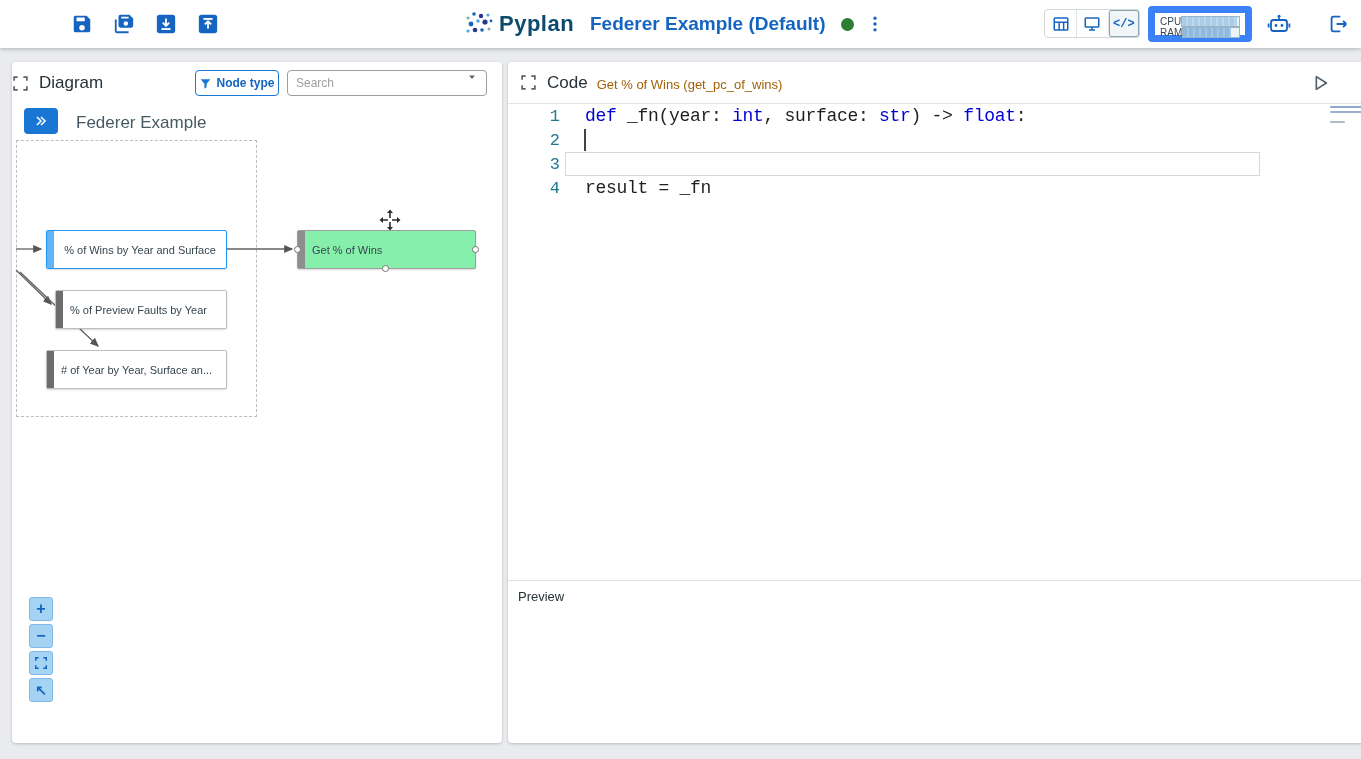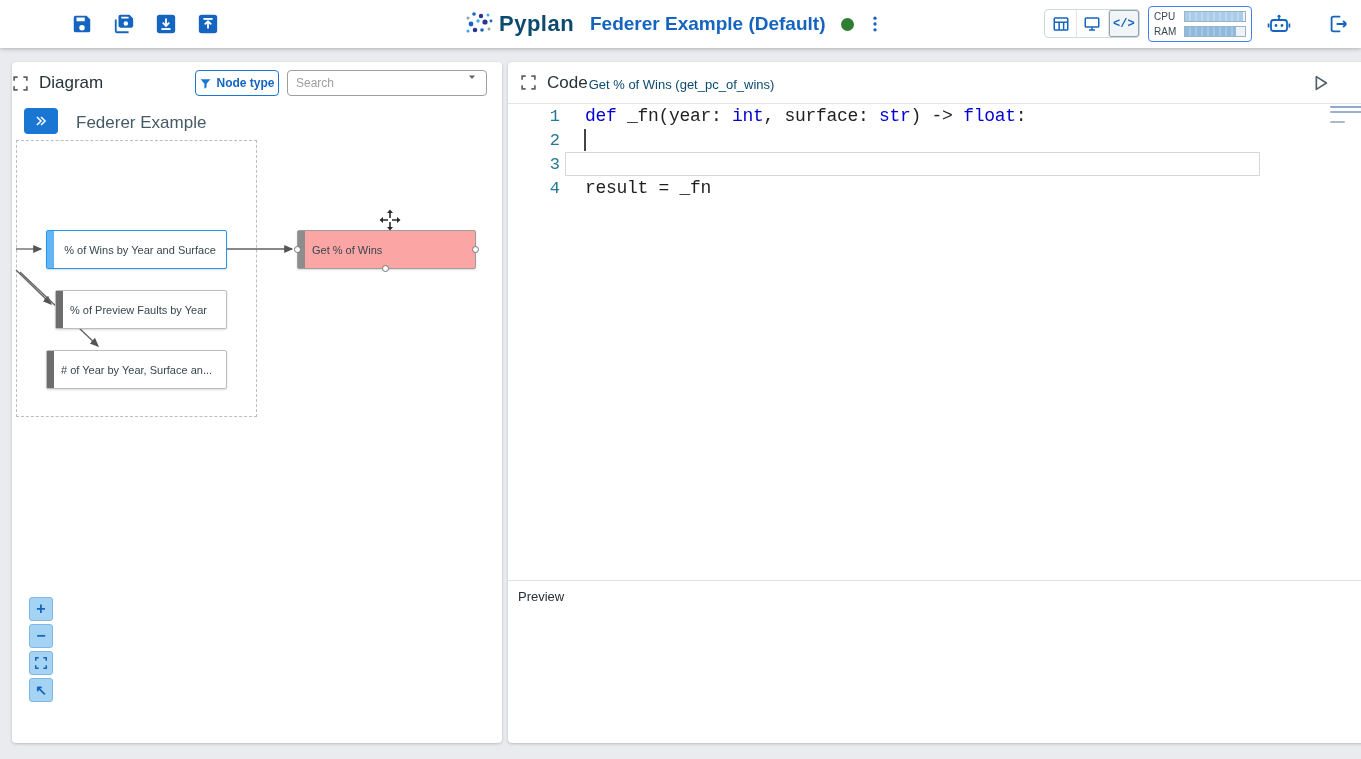--- a/index.html
+++ b/index.html
@@ -26,35 +26,35 @@
   .model-title { position:absolute; left:590px; top:13px; font-size:19px; font-weight:700; color:#1565c0; cursor:pointer; }
   .status-dot { position:absolute; left:841px; top:18px; width:13px; height:13px; border-radius:50%; background:#2e7d32; }
   .kebab { left:864px; top:12px; width:22px; height:24px; }
   .view-group { position:absolute; left:1044px; top:9px; width:96px; height:29px;
     border:1px solid #cfd8dc; border-radius:4px; display:flex; background:#fff; }
   .view-cell { width:32px; height:27px; display:flex; align-items:center; justify-content:center; cursor:pointer; }
   .view-cell + .view-cell { border-left:1px solid #e0e4e7; }
   .view-cell.active { background:#f1f5f8; box-shadow:inset 0 0 0 1px #90a4ae; border-radius:3px; }
   .code-glyph { font-size:12px; font-weight:700; color:#1565c0; font-family:"Liberation Mono", monospace; }
   .res-box { position:absolute; left:1148px; top:6px; width:104px; height:36px;
-    border:1px solid #3b82f6; border-radius:4px; padding:3px 5px; display:flex; flex-direction:column; justify-content:space-between; }
+    border:7px solid #3b82f6; border-radius:4px; padding:3px 5px; display:flex; flex-direction:column; justify-content:space-between; }
   .res-row { display:flex; align-items:center; justify-content:space-between; height:13px; }
   .res-label { font-size:10px; color:#37474f; }
   .res-track { width:62px; height:11px; border:1px solid #9ab3c6; background:#eef3f7; position:relative; overflow:hidden; }
   .res-fill { position:absolute; left:0; top:0; bottom:0;
     background:repeating-linear-gradient(90deg,#a9cce8 0 4px,#bcd8ef 4px 6px); }
   .res-fill.ram { background:repeating-linear-gradient(90deg,#8fb9dd 0 4px,#a5c8e6 4px 6px); }
   
   .panel { position:absolute; background:#fff; border-radius:4px; box-shadow:0 1px 3px rgba(0,0,0,.2); }
   .panel-left  { left:12px;  top:62px; width:490px; height:681px; }
   .panel-right { left:508px; top:62px; width:900px; height:681px; }
   .panel-header { position:absolute; left:0; top:0; right:0; height:42px; display:flex; align-items:center; padding-left:0; }
   .panel-right .panel-header { border-bottom:1px solid #e4e4e4; }
   .panel-title { font-size:17px; font-weight:500; color:#263238; margin-left:10px; }
-  .panel-subtitle { font-size:13px; color:#0c4a6e; margin-left:1px; margin-top:3px; }
+  .panel-subtitle { font-size:13px; color:#a16207; margin-left:9px; margin-top:3px; }
   
   .nodetype-btn { position:absolute; left:183px; top:8px; width:84px; height:26px;
     border:1.5px solid #1976d2; border-radius:4px; background:#fff; display:flex; align-items:center;
     justify-content:center; gap:4px; cursor:pointer; }
   .nodetype-btn span { font-size:12px; font-weight:700; color:#1565c0; }
   .search-box { position:absolute; left:275px; top:8px; width:200px; height:26px;
     border:1px solid #9e9e9e; border-radius:4px; background:#fff; display:flex; padding:0 8px; cursor:pointer; }
   .search-box input { border:none; outline:none; flex:1; font-size:12px; color:#455a64;
     font-family:"Liberation Sans",sans-serif; background:transparent; }
   .search-box input::placeholder { color:#9e9e9e; }
@@ -66,21 +66,21 @@
     border:1px dashed #bdbdbd; }
   .dnode { position:absolute; height:39px; background:#fff; border:1px solid #bdbdbd; border-radius:2px;
     display:flex; align-items:center; font-size:11px; color:#37474f; box-shadow:0 1px 2px rgba(0,0,0,.15);
     cursor:pointer; }
   .dnode .bar { position:absolute; left:0; top:0; bottom:0; width:7px; }
   .dnode .lbl { padding-left:14px; white-space:nowrap; overflow:hidden; }
   .dnode.centered { justify-content:center; }
   .dnode.centered .lbl { padding-left:7px; }
   .node-a { left:34px;  top:168px; width:181px; border:1.5px solid #2196f3; }
   .node-a .bar { background:#64b5f6; }
-  .node-b { left:285px; top:168px; width:179px; background:#fca5a5; border:1px solid #9e9e9e; }
+  .node-b { left:285px; top:168px; width:179px; background:#86efac; border:1px solid #9e9e9e; }
   .node-b .bar { background:#8d8d8d; }
   .node-c { left:43px;  top:228px; width:172px; }
   .node-c .bar { background:#6d6d6d; }
   .node-d { left:34px;  top:288px; width:181px; }
   .node-d .bar { background:#6d6d6d; }
   .handle { position:absolute; width:7px; height:7px; border:1px solid #757575; background:#fff; border-radius:50%; }
   .move-ico { position:absolute; left:366px; top:146px; width:24px; height:24px; }
   
   .zoom-btn { position:absolute; left:17px; width:24px; height:24px; background:#a5d3f3;
     border:1px solid #7fb8e6; border-radius:3px; display:flex; align-items:center; justify-content:center;

